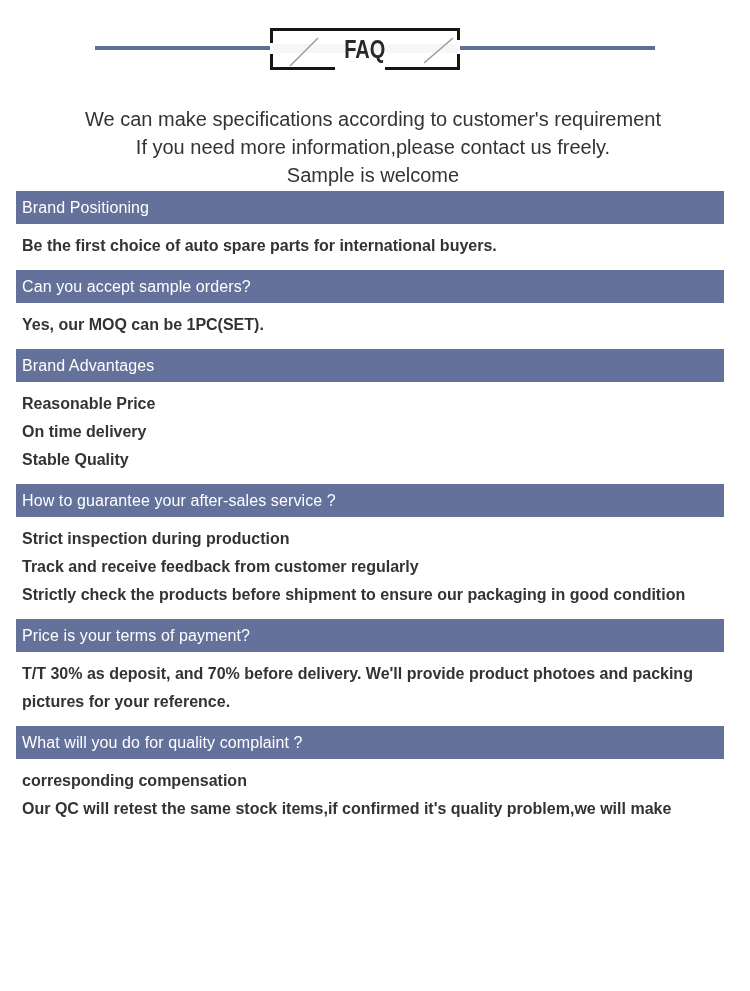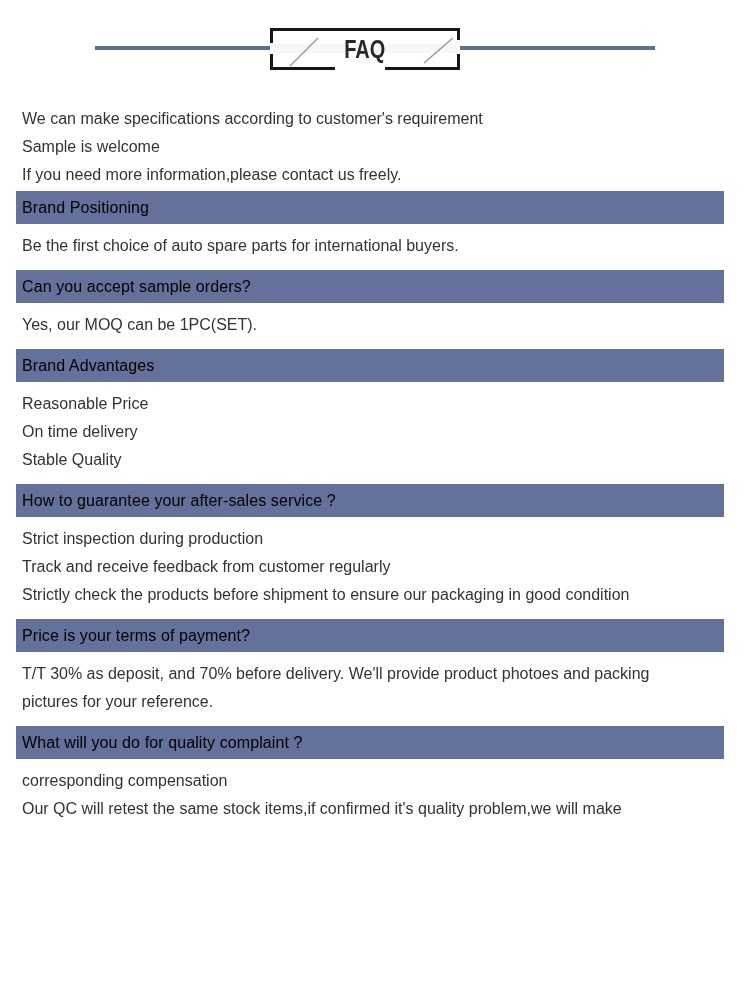--- a/index.html
+++ b/index.html
@@ -44,35 +44,35 @@
   }
   
   .gap { position: absolute; background: #ffffff; display: block; }
   .gap-left   { left: -3px;  top: 12px;  width: 3px;  height: 11px; }
   .gap-right  { right: -3px; top: 9px;   width: 3px;  height: 14px; }
   .gap-bottom { bottom: -3px; left: 62px; width: 50px; height: 3px; }
 
   
   .intro { padding: 10px 26px 0 22px; }
   .intro .line {
-    font-size: 16px; color: #333333; line-height: 28px; white-space: nowrap;
+    font-size: 20px; color: #333333; line-height: 28px; white-space: nowrap; text-align: center;
   }
 
   
   .faq-section .bar {
     margin: 2px 26px 0 16px;
     height: 33px;
     background: #64719A;
     display: flex; align-items: center;
     padding-left: 6px;
   }
   .faq-section .bar-label {
-    font-size: 16px; color: #000000; letter-spacing: 0.1px; white-space: nowrap;
+    font-size: 16px; color: #ffffff; letter-spacing: 0.1px; white-space: nowrap;
   }
-  .faq-section .sec-body { padding: 8px 30px 8px 22px; }
+  .faq-section .sec-body { padding: 8px 30px 8px 22px; font-weight: bold; }
   .faq-section .sec-body .line {
     font-size: 16px; color: #333333; line-height: 28px; white-space: nowrap;
   }
 </style>
 </head>
 <body>
 
 <div class="page">
 
   <header class="faq-header">
@@ -85,22 +85,22 @@
       </svg>
       <span class="faq-title">FAQ</span>
       <i class="gap gap-left"></i>
       <i class="gap gap-right"></i>
       <i class="gap gap-bottom"></i>
     </div>
   </header>
 
   <div class="intro" id="intro">
       <div class="line">We can make specifications according to customer's requirement</div>
+      <div class="line">If you need more information,please contact us freely.</div>
       <div class="line">Sample is welcome</div>
-      <div class="line">If you need more information,please contact us freely.</div>
     </div>
 
   <div id="sections">
     <section class="faq-section">
       <div class="bar">
         <span class="bar-label">Brand Positioning</span>
       </div>
       <div class="sec-body">
           <div class="line">Be the first choice of auto spare parts for international buyers.</div>
         </div>

